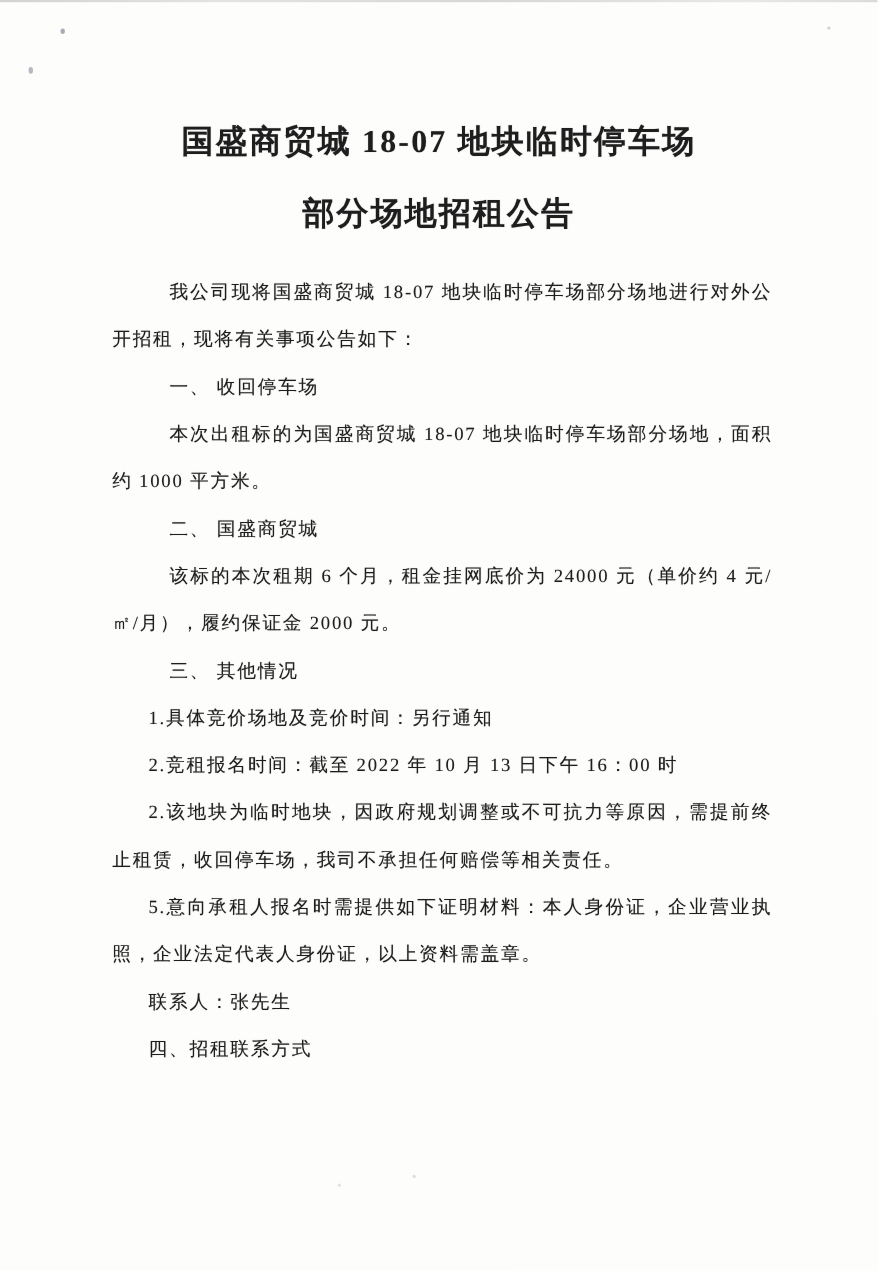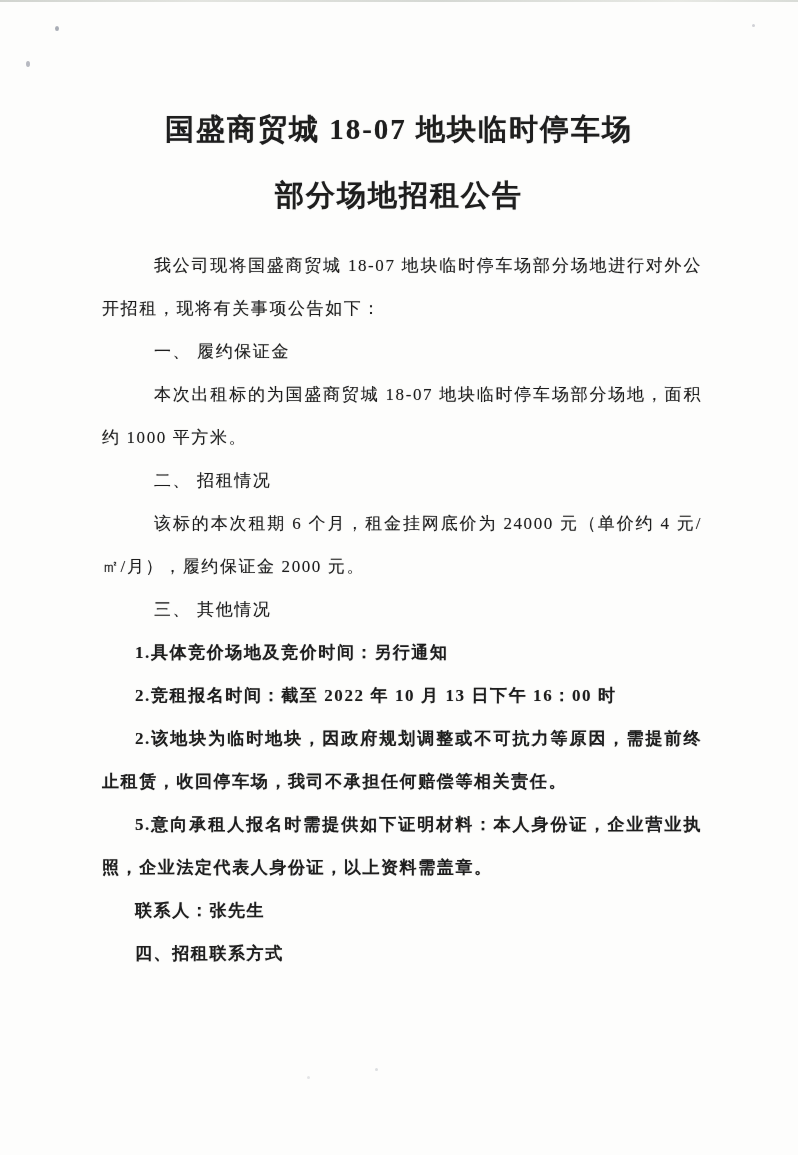--- a/index.html
+++ b/index.html
@@ -56,44 +56,44 @@
     width: 600px;
     font-size: 17px;
     line-height: 43px;
     letter-spacing: 1.6px;
     text-align: justify;
     text-justify: inter-character;
     text-shadow: 0 0 1px rgba(35,35,35,.35);
   }
   .doc-body p { margin: 0; }
   .indent-2 { text-indent: 52px; }
-  .indent-1 { text-indent: 33px; font-weight: bold; }
+  .indent-1 { text-indent: 33px; }
 </style>
 </head>
 <body>
 
 <div class="page">
 
   <div class="scan-top-edge"></div>
   <div class="speck s1"></div>
   <div class="speck s2"></div>
   <div class="speck s3"></div>
   <div class="speck s4"></div>
   <div class="speck s5"></div>
 
   <div class="title-block">
     <p class="title-line">国盛商贸城 18-07 地块临时停车场</p>
     <p class="title-line">部分场地招租公告</p>
   </div>
 
   <div class="doc-body">
     <p class="indent-2">我公司现将国盛商贸城 18-07 地块临时停车场部分场地进行对外公开招租，现将有关事项公告如下：</p>
-    <p class="indent-2">一、 履约保证金</p>
+    <p class="indent-2">一、 收回停车场</p>
     <p class="indent-2">本次出租标的为国盛商贸城 18-07 地块临时停车场部分场地，面积约 1000 平方米。</p>
-    <p class="indent-2">二、 招租情况</p>
+    <p class="indent-2">二、 国盛商贸城</p>
     <p class="indent-2">该标的本次租期 6 个月，租金挂网底价为 24000 元（单价约 4 元/㎡/月），履约保证金 2000 元。</p>
     <p class="indent-2">三、 其他情况</p>
     <p class="indent-1">1.具体竞价场地及竞价时间：另行通知</p>
     <p class="indent-1">2.竞租报名时间：截至 2022 年 10 月 13 日下午 16：00 时</p>
     <p class="indent-1">2.该地块为临时地块，因政府规划调整或不可抗力等原因，需提前终止租赁，收回停车场，我司不承担任何赔偿等相关责任。</p>
     <p class="indent-1">5.意向承租人报名时需提供如下证明材料：本人身份证，企业营业执照，企业法定代表人身份证，以上资料需盖章。</p>
     <p class="indent-1">联系人：张先生</p>
     <p class="indent-1">四、招租联系方式</p>
   </div>
 

